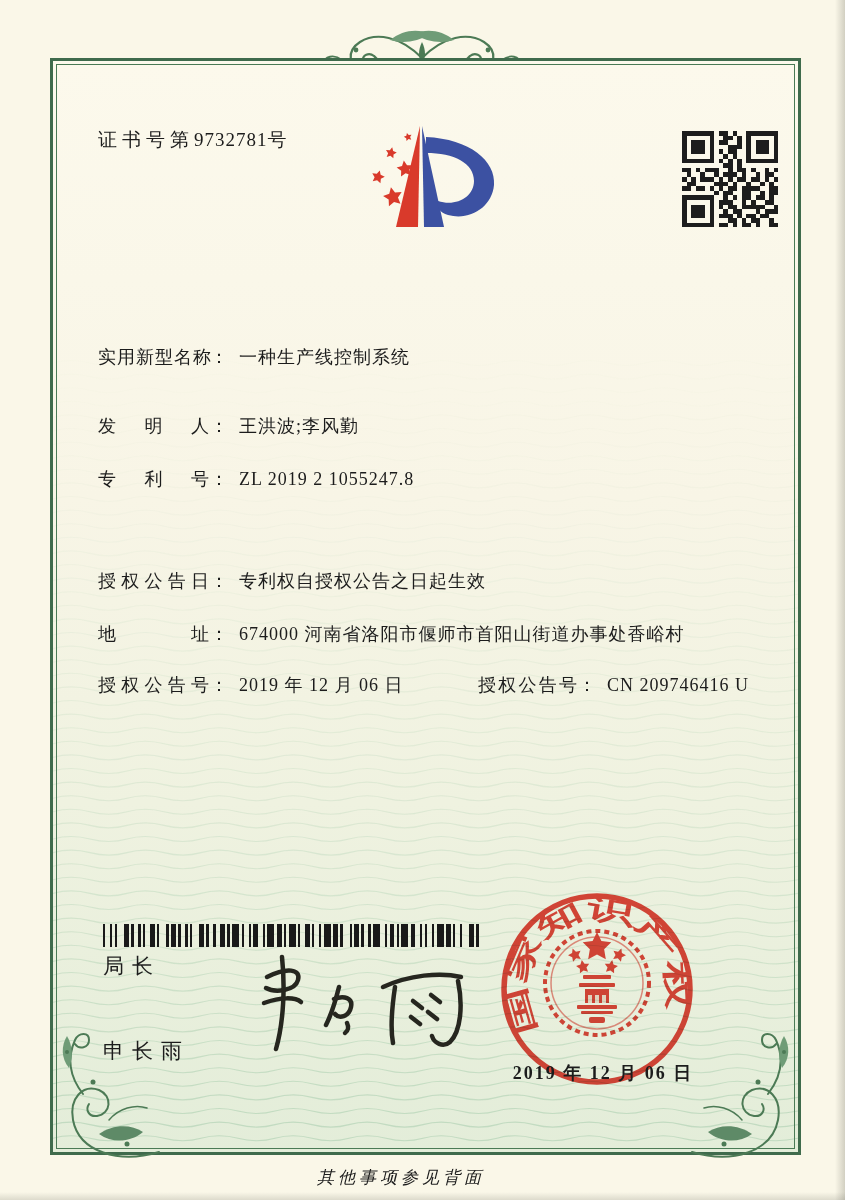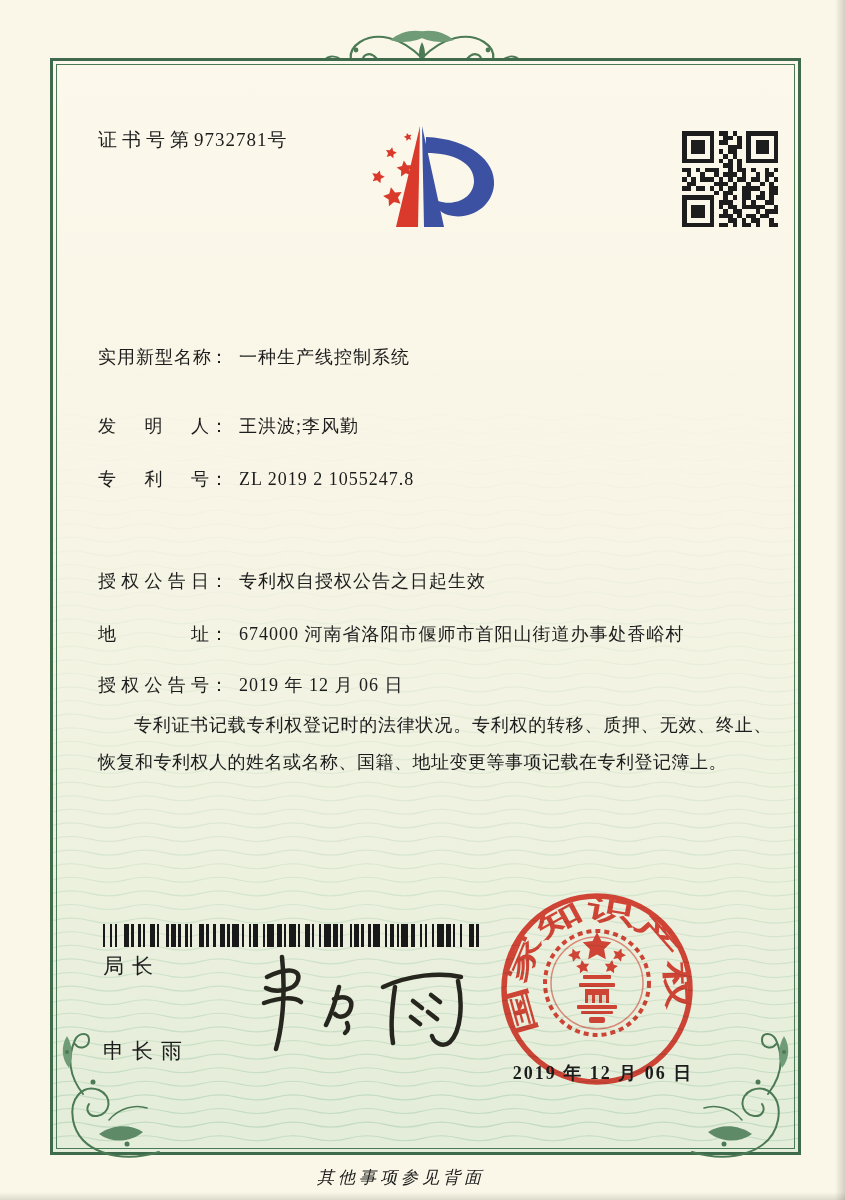--- a/index.html
+++ b/index.html
@@ -669,24 +669,26 @@
     <span class="lbl">专利号</span><span class="colon">：</span><span>ZL 2019 2 1055247.8</span>
   </div>
   <div class="field f4">
     <span class="lbl">授权公告日</span><span class="colon">：</span><span>专利权自授权公告之日起生效</span>
   </div>
   <div class="field f5">
     <span class="lbl">地址</span><span class="colon">：</span><span>674000 河南省洛阳市偃师市首阳山街道办事处香峪村</span>
   </div>
   <div class="field f6">
     <span class="lbl">授权公告号</span><span class="colon">：</span><span>2019 年 12 月 06 日</span>
+    <span class="grant-no">
+      <span class="lbl">授权公告号</span><span class="colon">：</span><span>CN 209746416 U</span>
+    </span>
   </div>
 
   <div class="paras">
-    <p>专利证书记载专利权登记时的法律状况。专利权的转移、质押、无效、终止、恢复和专利权人的姓名或名称、国籍、地址变更等事项记载在专利登记簿上。</p>
   </div>
 
   <div class="barcode" id="barcode">
       <span class="bar" style="width: 2.35802px; flex: 0 0 auto;"></span>
       <span class="gap" style="width: 4.71605px; flex: 0 0 auto;"></span>
       <span class="bar" style="width: 2.35802px; flex: 0 0 auto;"></span>
       <span class="gap" style="width: 2.35802px; flex: 0 0 auto;"></span>
       <span class="bar" style="width: 2.35802px; flex: 0 0 auto;"></span>
       <span class="gap" style="width: 7.07407px; flex: 0 0 auto;"></span>
       <span class="bar" style="width: 4.71605px; flex: 0 0 auto;"></span>

